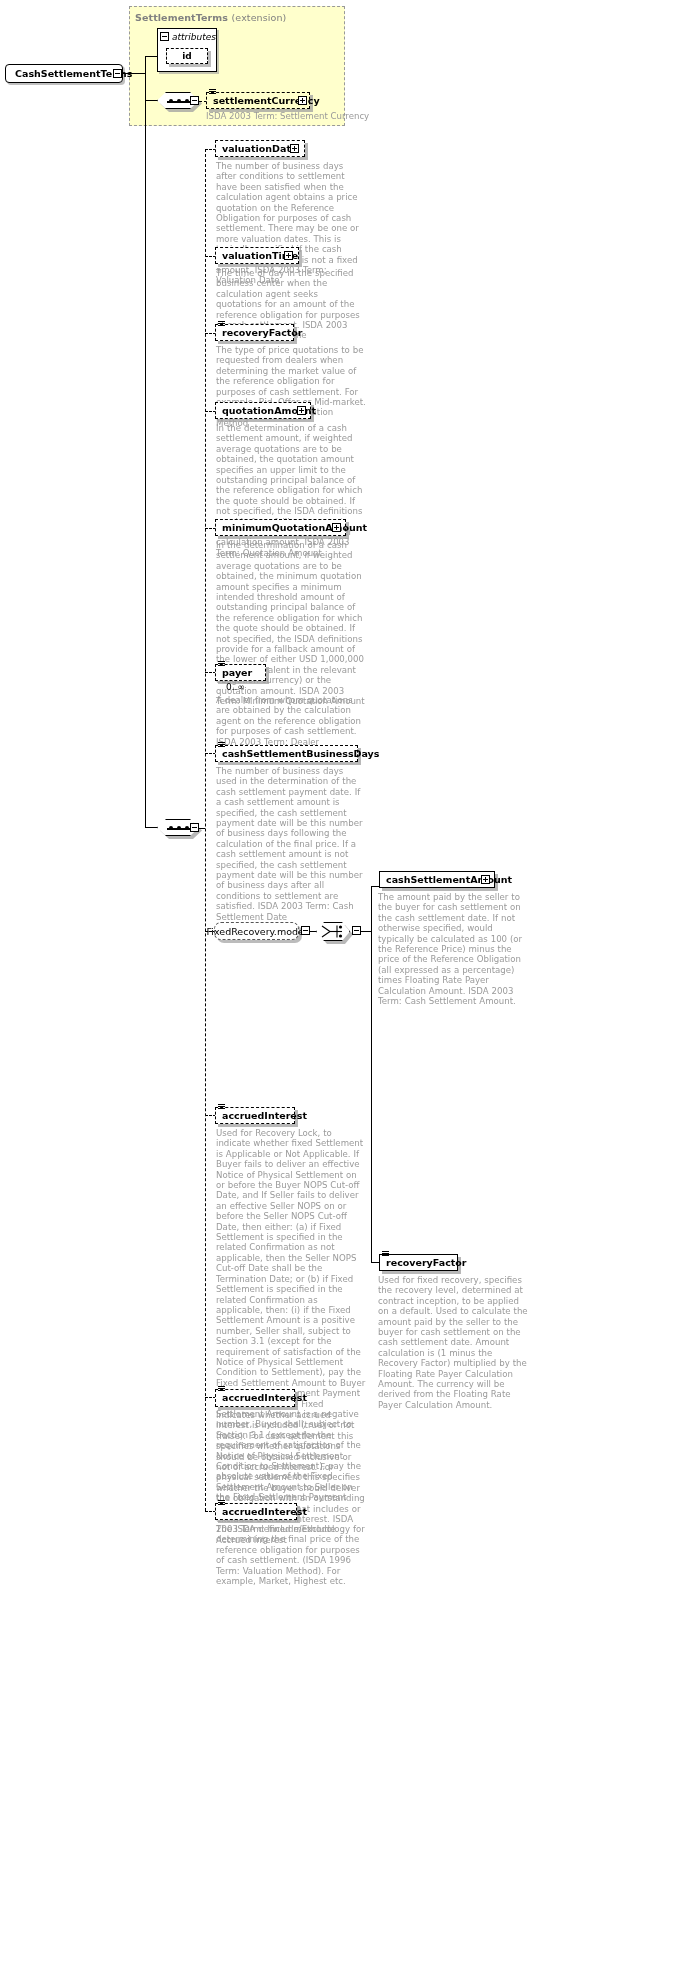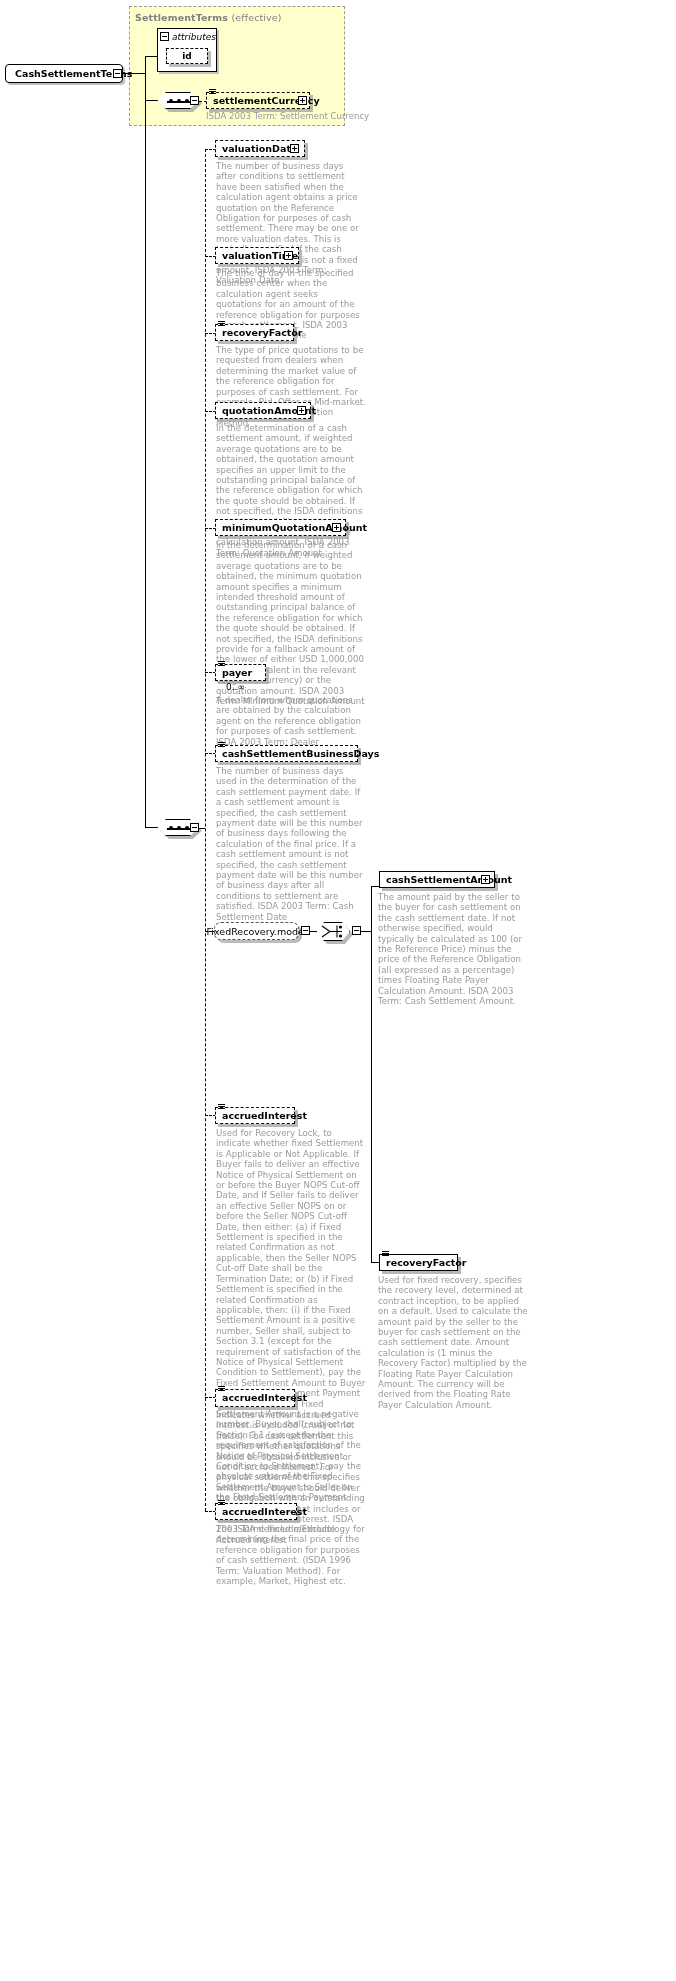--- a/index.html
+++ b/index.html
@@ -145,21 +145,21 @@
   .isda{position:absolute;font-size:8.6px;color:#9a9a9a;white-space:nowrap;}
 </style>
 </head>
 <body>
 
 <div class="canvas">
 
   <div class="ext-panel" style="left:129px;top:6px;width:216px;height:120px;"></div>
   <div class="ext-title" style="left:135px;top:12px;">
     <span>SettlementTerms</span>
-    <span class="paren">(effective)</span>
+    <span class="paren">(extension)</span>
   </div>
 
   <div class="root-box" style="left:5px;top:64px;width:118px;height:19px;">
     <span>CashSettlementTerms</span>
   </div>
   <div class="minusbox" style="left:113px;top:69px;"></div>
 
   <div class="line hline" style="left:122px;top:73px;width:23px;"></div>
   <div class="line vline" style="left:145px;top:56px;height:45px;"></div>
   <div class="line hline" style="left:145px;top:56px;width:12px;"></div>

